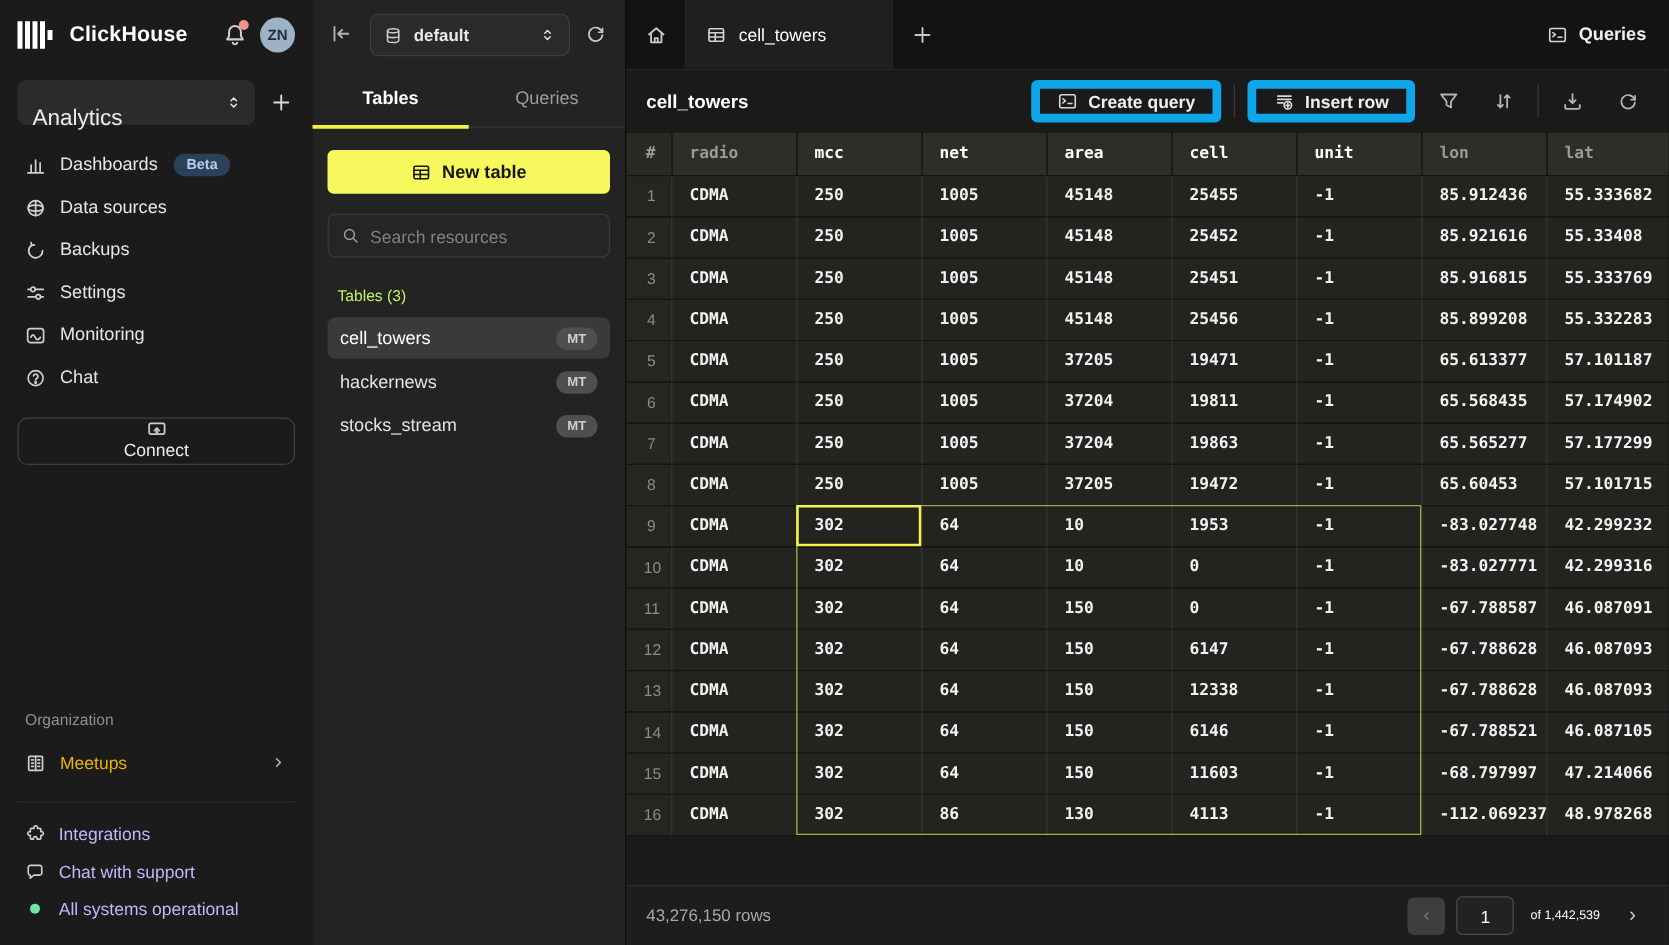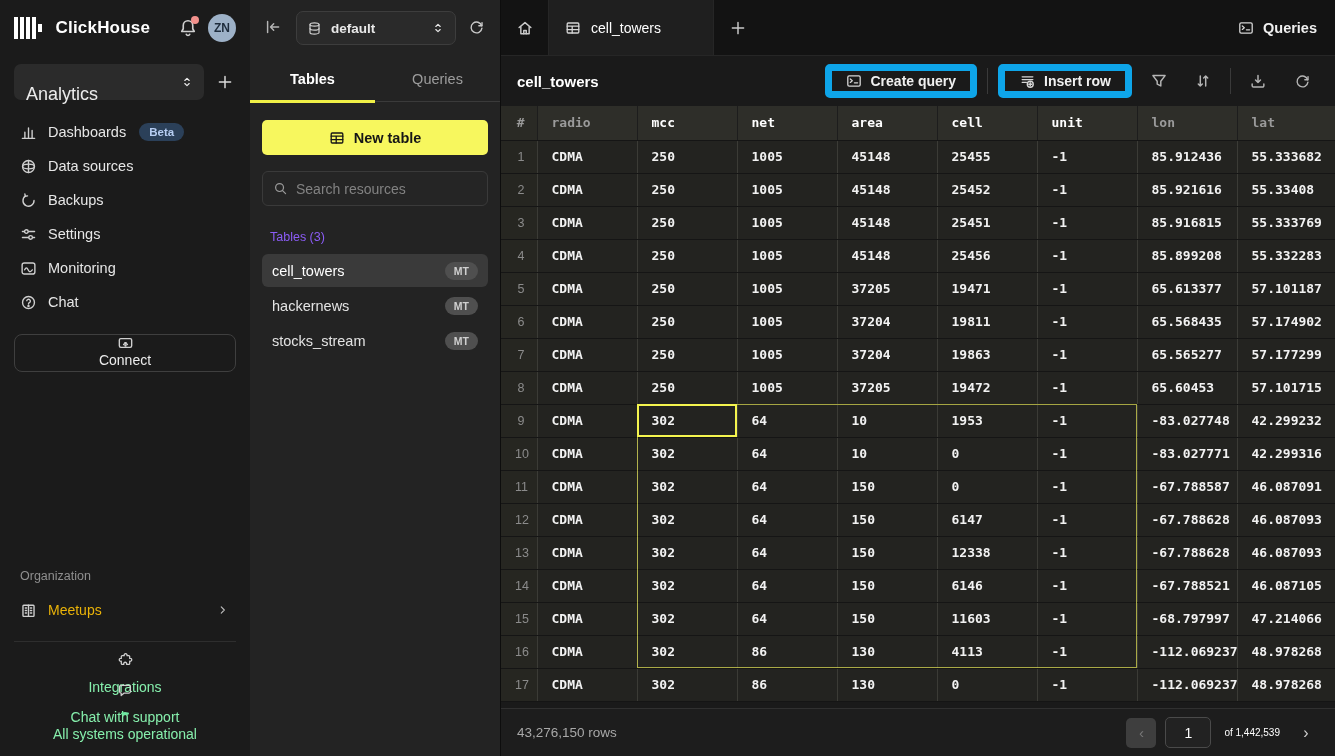--- a/index.html
+++ b/index.html
@@ -34,21 +34,21 @@
   .connect-btn { margin:16px 14px 0; height:38px; border:1px solid #3f3f3f; border-radius:8px; display:flex; align-items:center; padding:0 12px; cursor:pointer; color:#ececec;flex-direction:column; }
   .connect-btn .nicon { width:17px; height:17px; color:#cfcfcf; }
 
   .org-section { margin-top:auto; padding:0 14px; }
   .org-label { font-size:12.5px; color:#8f8f8f; padding:0 6px 10px; }
   .meetups-item { height:34px; display:flex; align-items:center; gap:11px; padding:0 6px; color:#eab308; cursor:pointer; }
   .meetups-item .nicon { width:17px; height:17px; color:#cfcfcf; }
   .meetups-item .chev { margin-left:auto; color:#bdbdbd; }
   .sidebar-divider { border-top:1px solid #2e2e2e; margin:14px 0 10px; }
   .side-bottom { padding:0 20px 14px; display:flex; flex-direction:column; }
-  .side-bottom .bitem { height:30px; display:flex; align-items:center; gap:11px; color:#86efac; cursor:pointer; font-size:14px;flex-direction:column; }
+  .side-bottom .bitem { height:30px; display:flex; align-items:center; gap:11px; color:#c4b5fd; cursor:pointer; font-size:14px; }
   .side-bottom .nicon { width:16px; height:16px; color:#cfcfcf; display:flex; align-items:center; justify-content:center; }
   .green-dot { width:8px; height:8px; border-radius:50%; background:#6ee7a0; margin:0 4px; }
 
   
   .panel { width:250px; background:#232323; display:flex; flex-direction:column; flex-shrink:0; }
   .panel-top { height:56px; display:flex; align-items:center; padding:0 14px; gap:12px; }
   .collapse-btn { color:#b5b5b5; width:20px; height:20px; cursor:pointer; }
   .db-select { flex:1; height:34px; background:#2a2a2a; border:1px solid #3d3d3d; border-radius:7px; display:flex; align-items:center; gap:9px; padding:0 10px; cursor:pointer; }
   .db-select .nicon { width:15px; height:15px; color:#cfcfcf; }
   .db-select .sel-label { flex:1; font-weight:700; font-size:13.5px; }
@@ -57,21 +57,21 @@
   .ptab { flex:1; display:flex; align-items:center; justify-content:center; font-size:14.5px; color:#9d9d9d; cursor:pointer; position:relative; }
   .ptab.active { color:#fff; font-weight:600; }
   .ptab.active:after { content:""; position:absolute; left:0; right:0; bottom:-2px; height:3px; background:#f0f046; }
   .panel-body { padding:18px 12px; }
   .new-table-btn { width:100%; height:35px; background:#f7f75e; color:#161616; border:none; border-radius:5px; font-size:14.5px; font-weight:600; display:flex; align-items:center; justify-content:center; gap:9px; cursor:pointer; font-family:inherit; }
   .new-table-btn .nicon { width:16px; height:16px; color:#161616; }
   .search-box { margin-top:16px; height:35px; background:#252525; border:1px solid #3a3a3a; border-radius:6px; display:flex; align-items:center; gap:8px; padding:0 10px; }
   .search-box .nicon { width:15px; height:15px; color:#9a9a9a; flex-shrink:0; }
   .search-box input { background:transparent; border:none; outline:none; color:#e8e8e8; font-size:14px; width:100%; font-family:inherit; }
   .search-box input::placeholder { color:#828282; }
-  .tables-label { margin:24px 8px 10px; font-size:12.5px; color:#8b5cf6; }
+  .tables-label { margin:24px 8px 10px; font-size:12.5px; color:#bef264; }
   .table-list { display:flex; flex-direction:column; gap:2px; }
   .table-item { height:33px; display:flex; align-items:center; padding:0 10px; border-radius:6px; cursor:pointer; color:#e3e3e3; }
   .table-item.selected { background:#3a3a3a; color:#fff; }
   .table-item .tname { font-size:14.5px; }
   .mt-badge { margin-left:auto; background:#4f4f4f; color:#cfcfcf; font-size:10.5px; font-weight:700; padding:3px 9px; border-radius:9px; }
 
   
   .main { flex:1; display:flex; flex-direction:column; background:#1a1a1a; border-left:1px solid #0d0d0d; min-width:0; }
   .tabbar { height:56px; background:#131313; border-bottom:1px solid #262626; display:flex; align-items:stretch; }
   .home-btn { width:47px; display:flex; align-items:center; justify-content:center; color:#c9c9c9; cursor:pointer; }
@@ -627,31 +627,20 @@
               <td class="rownum">16</td>
               <td>CDMA</td>
               <td>302</td>
               <td>86</td>
               <td>130</td>
               <td>4113</td>
               <td>-1</td>
               <td>-112.069237</td>
               <td>48.978268</td>
             </tr>
-            <tr>
-              <td class="rownum">17</td>
-              <td>CDMA</td>
-              <td>302</td>
-              <td>86</td>
-              <td>130</td>
-              <td>0</td>
-              <td>-1</td>
-              <td>-112.069237</td>
-              <td>48.978268</td>
-            </tr>
           </tbody>
         </table>
       <div class="sel-overlay" id="sel-overlay" style="left: 136px; top: 298px; width: 500px; height: 264px;"></div>
       <div class="active-cell" id="active-cell" style="left: 136px; top: 298px; width: 100px; height: 33px;"></div>
     </div>
 
     <div class="grid-footer">
       <span class="rowcount">43,276,150 rows</span>
       <div class="pager">
         <span class="pg-prev">‹</span>

